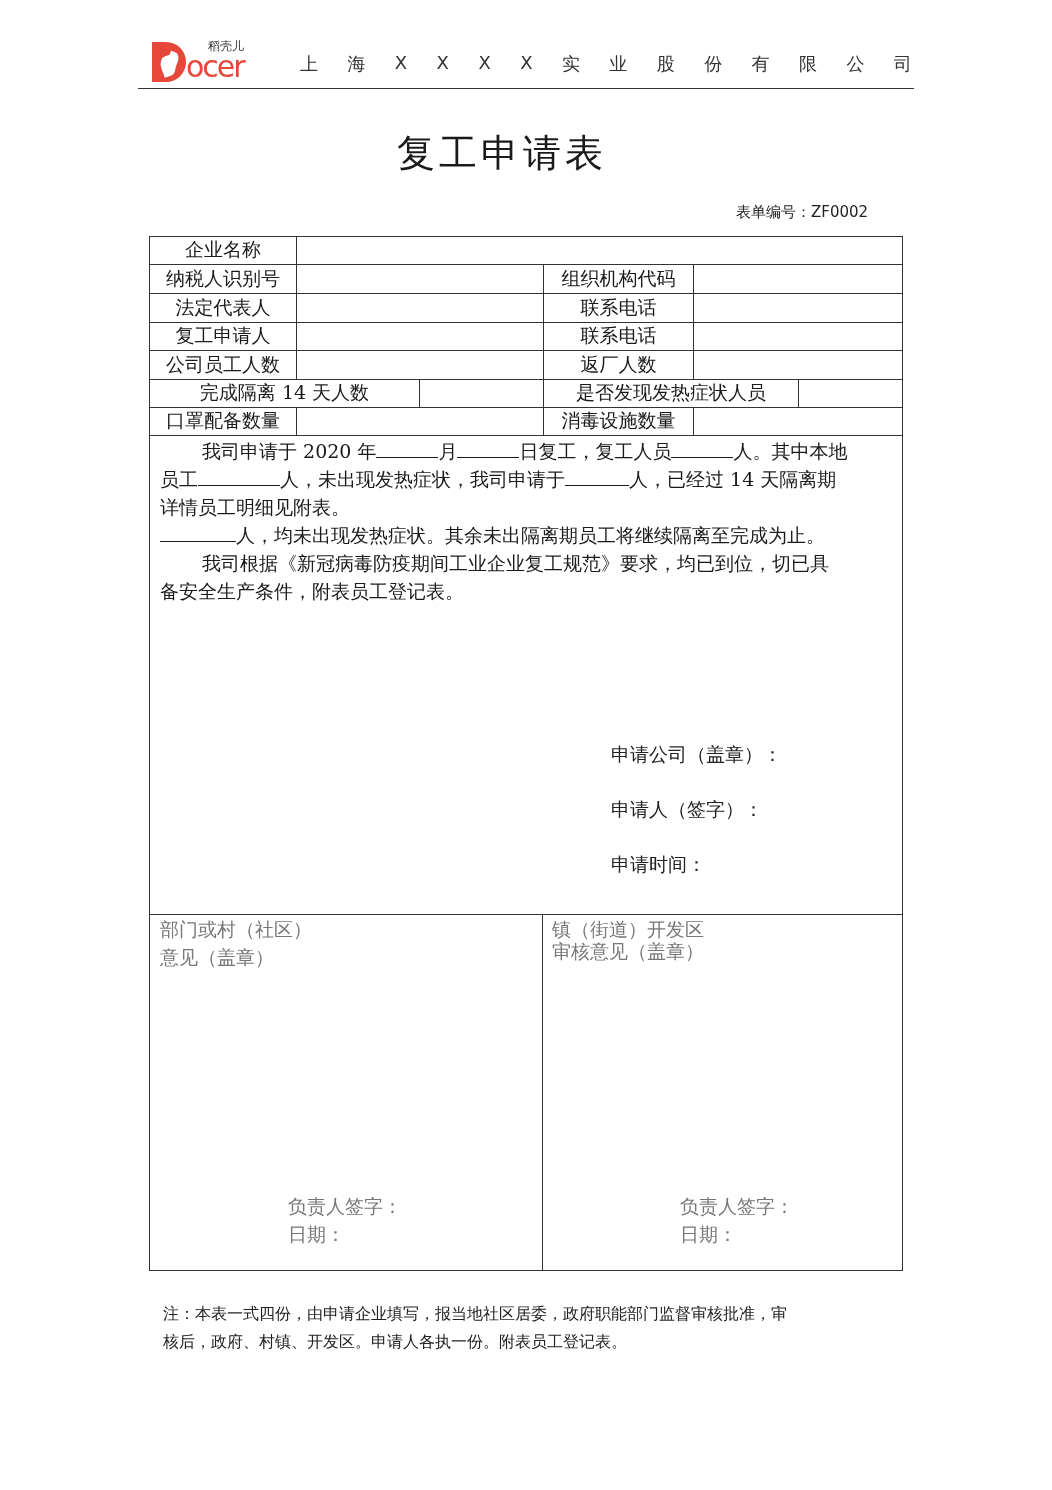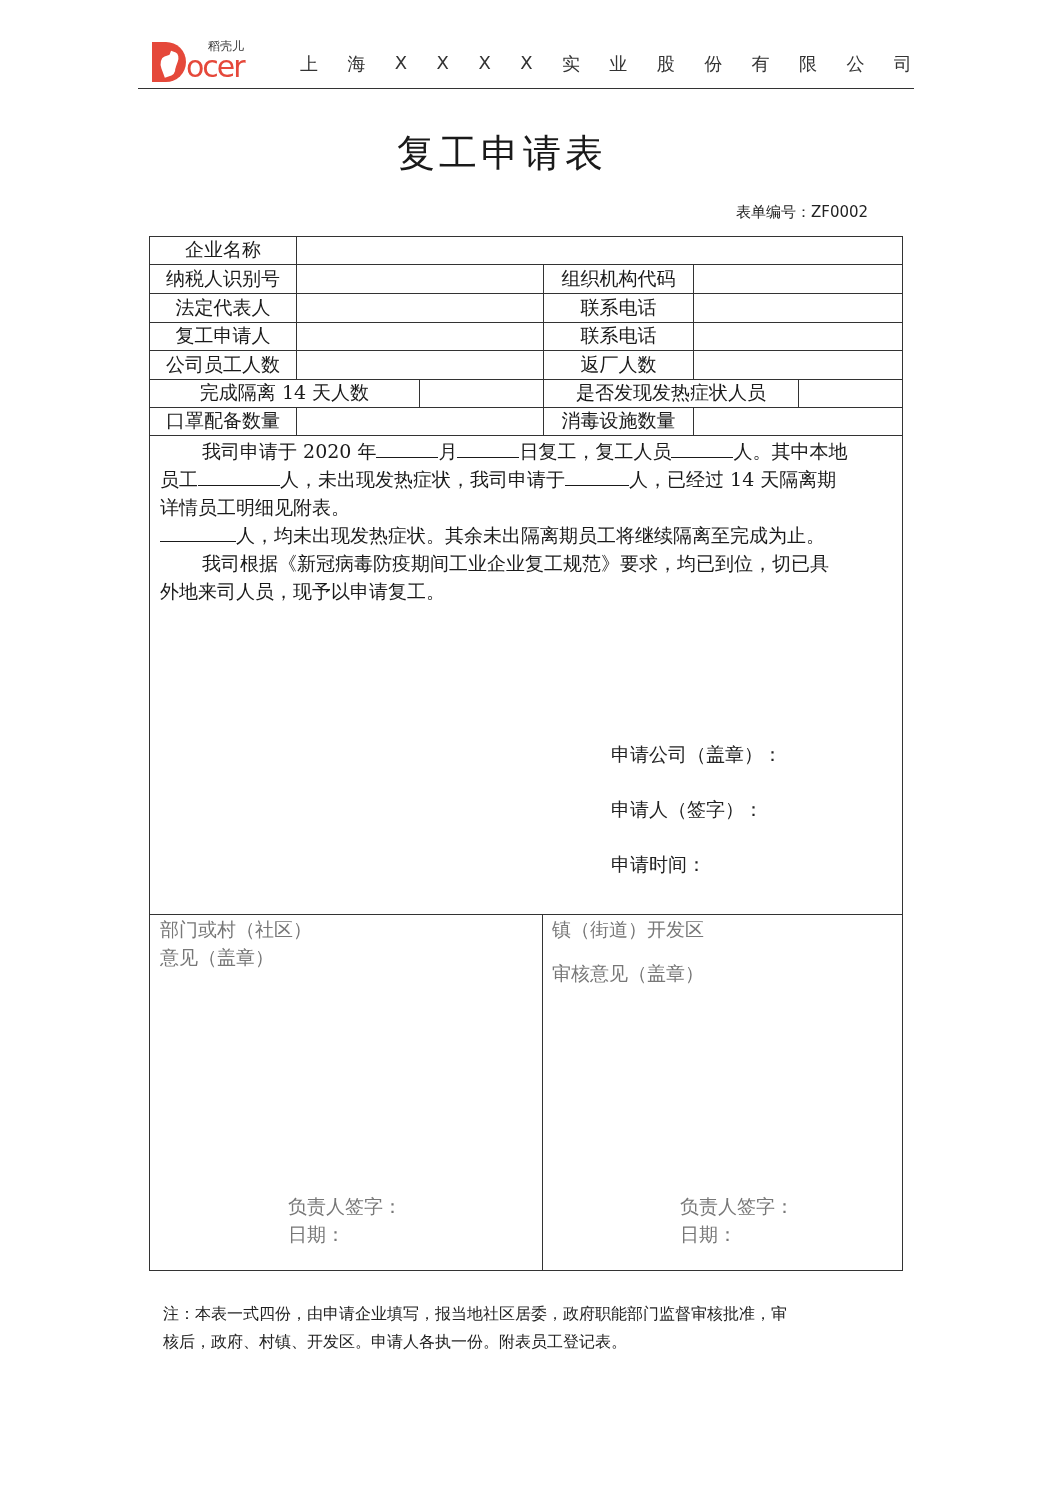--- a/index.html
+++ b/index.html
@@ -127,33 +127,33 @@
 <div class="cell" style="left:297px; top:407px; width:246px; height:28px;"></div>
 <div class="cell" style="left:544px; top:407px; width:149px; height:28px;">消毒设施数量</div>
 <div class="cell" style="left:694px; top:407px; width:208px; height:28px;"></div>
 
 <div class="para">
   <p><span class="indent"></span><span>我司申请于 2020 年</span><span class="blank" style="width:62px;"></span><span>月</span><span class="blank" style="width:62px;"></span><span>日复工，复工人员</span><span class="blank" style="width:62px;"></span><span>人。其中本地</span></p>
   <p><span>员工</span><span class="blank" style="width:82px;"></span><span>人，未出现发热症状，我司申请于</span><span class="blank" style="width:64px;"></span><span>人，已经过 14 天隔离期</span></p>
   <p><span>详情员工明细见附表。</span></p>
   <p><span class="blank" style="width:76px;"></span><span>人，均未出现发热症状。其余未出隔离期员工将继续隔离至完成为止。</span></p>
   <p><span class="indent"></span><span>我司根据《新冠病毒防疫期间工业企业复工规范》要求，均已到位，切已具</span></p>
-  <p><span>外地来司人员，现予以申请复工。</span></p>
+  <p><span>备安全生产条件，附表员工登记表。</span></p>
 </div>
 
 <div class="sig" style="top:742px;">申请公司（盖章）：</div>
 <div class="sig" style="top:797px;">申请人（签字）：</div>
 <div class="sig" style="top:852px;">申请时间：</div>
 
 <div class="gray" style="left:160px; top:915px;">部门或村（社区）</div>
 <div class="gray" style="left:160px; top:943px;">意见（盖章）</div>
 <div class="gray" style="left:288px; top:1192px;">负责人签字：</div>
 <div class="gray" style="left:288px; top:1220px;">日期：</div>
 
 <div class="gray" style="left:552px; top:915px;">镇（街道）开发区</div>
-<div class="gray" style="left:552px; top:959px;">审核意见（盖章）</div>
+<div class="gray" style="left:552px; top:937px;">审核意见（盖章）</div>
 <div class="gray" style="left:680px; top:1192px;">负责人签字：</div>
 <div class="gray" style="left:680px; top:1220px;">日期：</div>
 
 <div class="note">
   <div>注：本表一式四份，由申请企业填写，报当地社区居委，政府职能部门监督审核批准，审</div>
   <div>核后，政府、村镇、开发区。申请人各执一份。附表员工登记表。</div>
 </div>
 
 </body></html>

